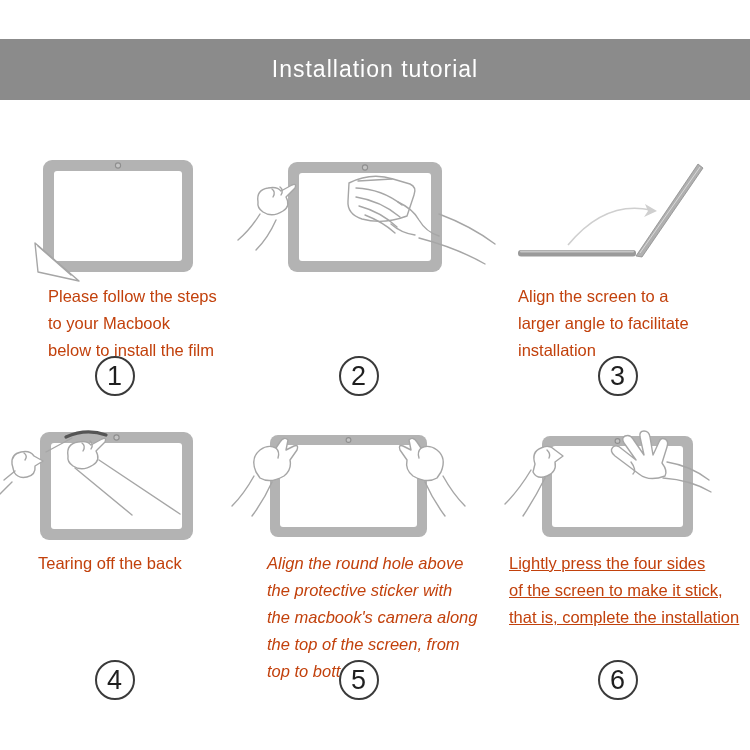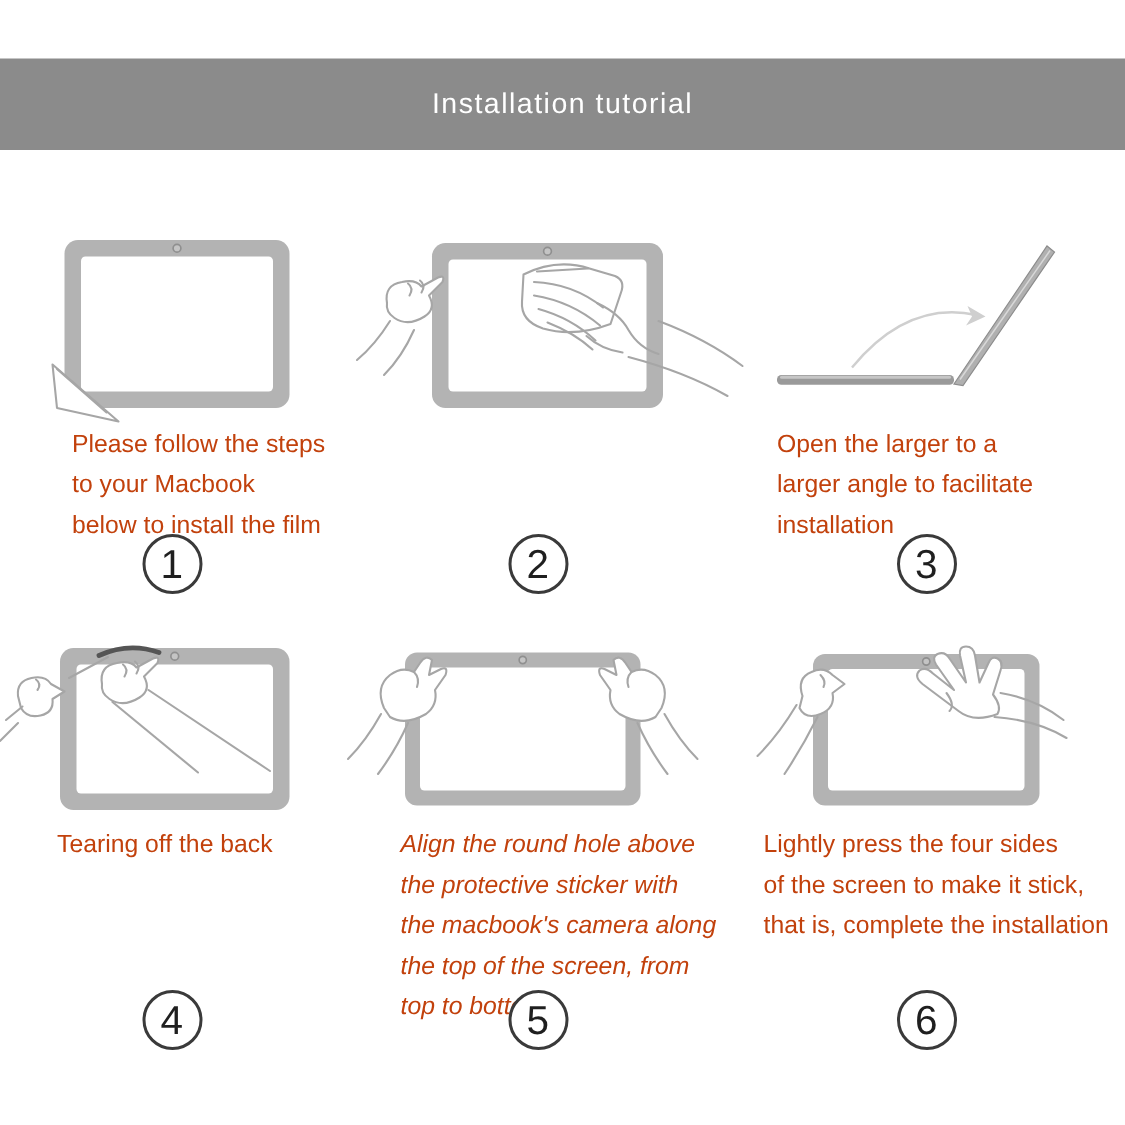--- a/index.html
+++ b/index.html
@@ -4,41 +4,41 @@
 <style>
   html,body{margin:0;padding:0;background:#fff;}
   .canvas{
     position:relative;width:750px;height:750px;background:#fff;overflow:hidden;
     font-family:"Liberation Sans", sans-serif;
   }
   .banner{
     position:absolute;left:0;top:39px;width:750px;height:61px;background:#8b8b8b;
     display:flex;align-items:center;justify-content:center;
   }
-  .banner span{color:#ffffff;font-size:19px;letter-spacing:1px;}
+  .banner span{color:#ffffff;font-size:23px;letter-spacing:1px;}
   .cell{position:absolute;width:225px;}
   .c1{left:2px;top:150px;height:258px;}
   .c2{left:246px;top:150px;height:258px;}
   .c3{left:505px;top:150px;height:258px;}
   .c4{left:2px;top:420px;height:300px;}
   .c5{left:246px;top:420px;height:300px;}
   .c6{left:505px;top:420px;height:300px;}
   .illus{position:absolute;left:0;top:0;width:225px;height:130px;}
   .illus svg{overflow:visible;display:block;}
   .sk{fill:none;stroke:#a6a6a6;stroke-width:1.4;stroke-linecap:round;stroke-linejoin:round;}
   .hand{fill:#ffffff;stroke:#a6a6a6;stroke-width:1.4;stroke-linecap:round;stroke-linejoin:round;}
   .step-text{position:absolute;font-size:16.5px;line-height:27px;color:#c2410c;white-space:nowrap;}
   .r1 .step-text{top:133px;}
   .r2 .step-text{top:130px;}
   .c1 .step-text{left:46px;}
   .c2 .step-text{left:37px;}
   .c3 .step-text{left:13px;}
   .c4 .step-text{left:36px;}
   .c5 .step-text{left:21px;font-style:italic;}
-  .c6 .step-text{left:4px;}
+  .c6 .step-text{left:4px;text-decoration:underline;}
   .step-num{
     position:absolute;left:50%;margin-left:-20px;width:40px;height:40px;box-sizing:border-box;
     border:2px solid #3a3a3a;border-radius:50%;display:flex;align-items:center;justify-content:center;
     font-size:27px;color:#1f1f1f;background:#fff;
   }
   .r1 .step-num{top:206px;}
   .r2 .step-num{top:240px;}
 </style>
 </head>
 <body>
@@ -110,21 +110,21 @@
         <rect x="15" y="100.5" width="114" height="2" rx="1" fill="#c6c6c6"></rect>
 
         <path d="M131 106 L193 14 L198 18 L137 107 Z" fill="#b0b0b0" stroke="#8c8c8c" stroke-width="0.8"></path>
         <path d="M135 103 L195 17" stroke="#d8d8d8" stroke-width="1" fill="none"></path>
 
         <path d="M63 95 Q100 50 146 60" stroke="#cfcfcf" stroke-width="1.6" fill="none"></path>
         <path d="M152 61 l-12 -7 l3 7 l-4 6 z" fill="#cfcfcf"></path>
       </svg>
     </div>
     <div class="step-text">
-      <div>Open the larger to a</div>
+      <div>Align the screen to a</div>
       <div>larger angle to facilitate</div>
       <div>installation</div>
     </div>
     <div class="step-num">
       <span>3</span>
     </div>
   </div>
 
   <div class="cell c4 r2">
     <div class="illus">

